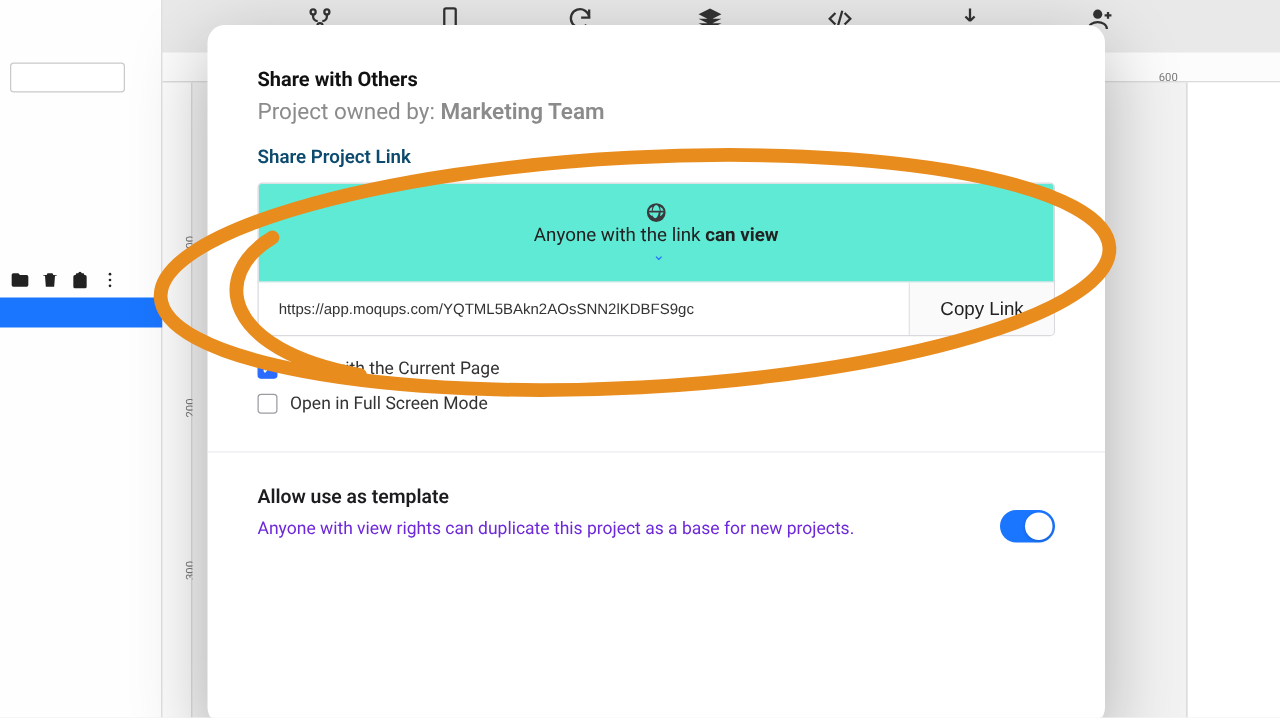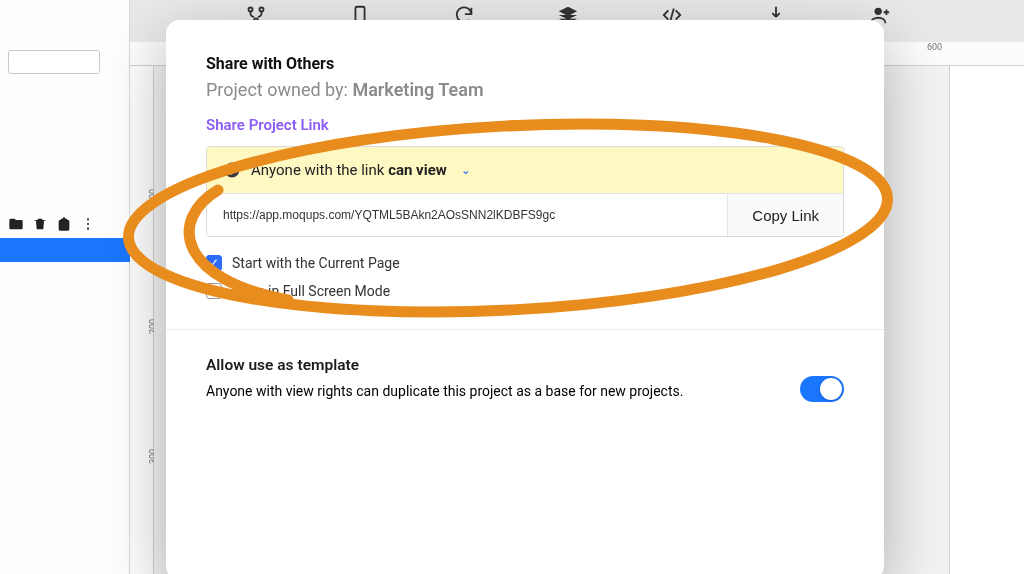--- a/index.html
+++ b/index.html
@@ -19,21 +19,21 @@
       right: 0;
       height: 24px;
       background: #fcfcfc;
       border-bottom: 1px solid #d0d0d0;
       font-size: 9px;
       color: #777;
     }
     .ruler-top .tick600 {
       position: absolute;
       left: 797px;
-      top: 0;
+      top: 16px;
     }
     .ruler-left {
       position: absolute;
       top: 66px;
       left: 130px;
       width: 24px;
       bottom: 0;
       background: #fcfcfc;
       border-right: 1px solid #d0d0d0;
       font-size: 9px;
@@ -128,38 +128,38 @@
     }
     .owner-line {
       font-size: 18px;
       color: #8b8b8b;
       margin-bottom: 16px;
     }
     .owner-line b { color: #8b8b8b; font-weight: 600; }
     .section-label {
       font-size: 15px;
       font-weight: 600;
-      color: #8b5cf6;
+      color: #0c4a6e;
       margin-bottom: 12px;
     }
     .link-box {
       border: 1px solid #d9d9de;
       border-radius: 4px;
       overflow: hidden;
     }
     .access-row {
       display: flex;
       align-items: center;
-      gap: 10px;
       padding: 14px 16px;
-      background: #fef9c3;
+      background: #5eead4;
       border-bottom: 1px solid #e4e4e8;
       cursor: pointer;
       font-size: 15px;
       color: #222;
+      flex-direction: column;
     }
     .access-row b { font-weight: 700; }
     .access-row .chev { color: #2b6cff; font-size: 12px; margin-left: 4px; }
     .access-row svg { width: 18px; height: 18px; fill: #3a3a3e; }
     .url-row {
       display: flex;
       align-items: stretch;
     }
     .url-input {
       flex: 1;
@@ -221,21 +221,21 @@
       gap: 20px;
     }
     .template-row .txt h3 {
       font-size: 15.5px;
       font-weight: 600;
       color: #1c1c1f;
       margin-bottom: 8px;
     }
     .template-row .txt p {
       font-size: 14px;
-      color: #000000;
+      color: #6d28d9;
       line-height: 1.4;
     }
     .toggle {
       position: relative;
       width: 44px;
       height: 26px;
       background: #1a76ff;
       border-radius: 13px;
       cursor: pointer;
       flex-shrink: 0;

